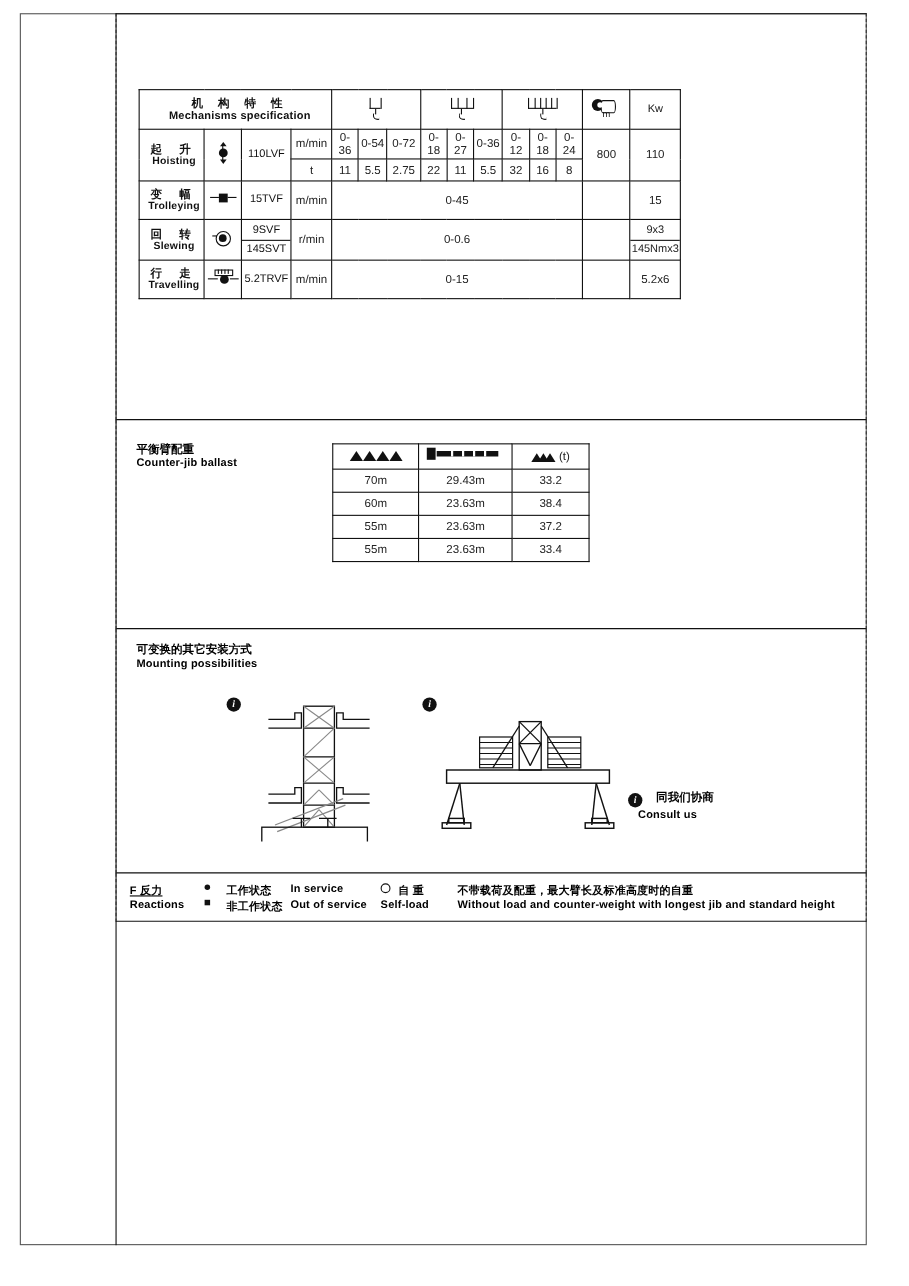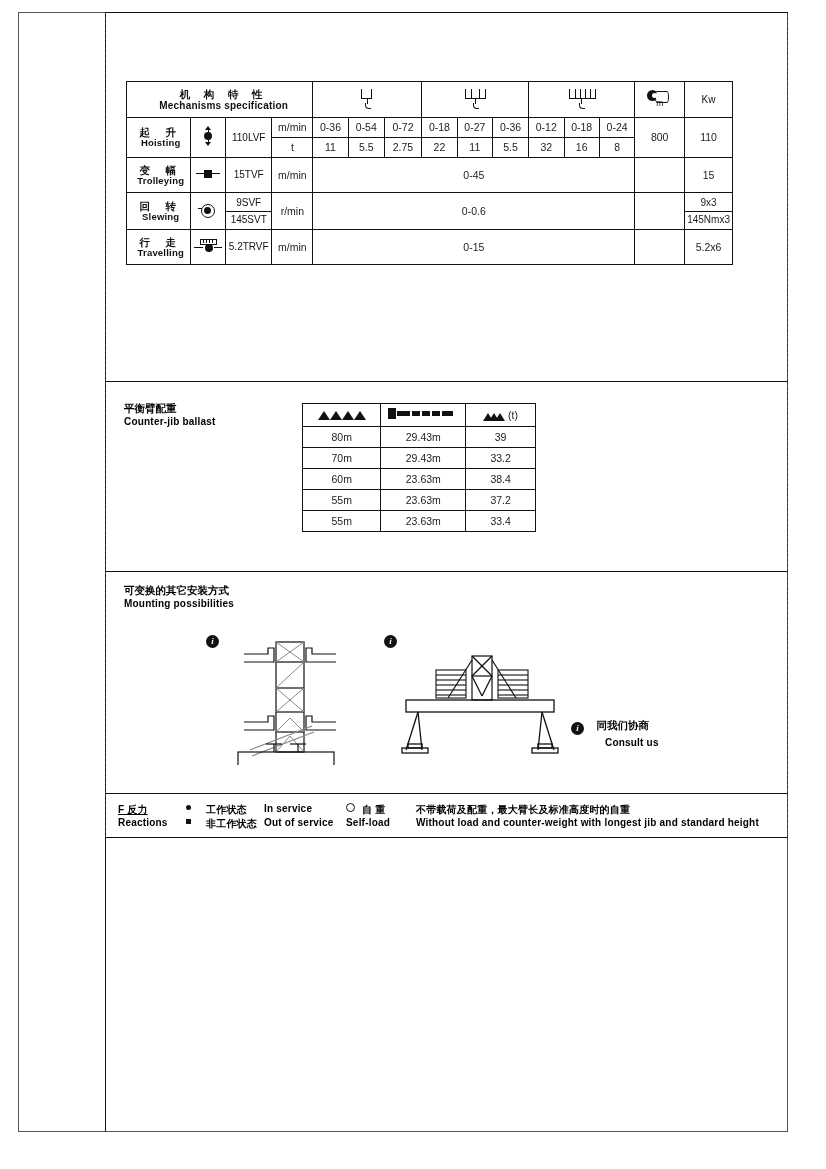--- a/index.html
+++ b/index.html
@@ -85,21 +85,21 @@
     font-size: 10.5px;
     color: #222;
   }
 
   
   #mech-wrap {
     position: absolute;
     left: 20px;
     top: 68px;
   }
-  #mech-table { width: 607px; }
+  #mech-table { width: 493px; }
   #mech-table td { height: 17px; }
   .mech-title-cell {
     text-align: left;
     padding-left: 10px !important;
   }
   .mech-title-cell .cn { letter-spacing: 5px; }
   .mech-name {
     text-align: left;
     padding-left: 6px !important;
     width: 58px;
@@ -428,25 +428,20 @@
           <td class="b-c3 hd num">
             <span class="ic-ball">
               <span class="m" style="left:0px;"></span>
               <span class="m" style="left:6px;"></span>
               <span class="m" style="left:12px;"></span>
             </span>
             <span>(t)</span>
           </td>
         </tr>
         <tr>
-          <td class="num">80m</td>
-          <td class="num">29.43m</td>
-          <td class="num">39</td>
-        </tr>
-        <tr>
           <td class="num">70m</td>
           <td class="num">29.43m</td>
           <td class="num">33.2</td>
         </tr>
         <tr>
           <td class="num">60m</td>
           <td class="num">23.63m</td>
           <td class="num">38.4</td>
         </tr>
         <tr>
@@ -552,21 +547,21 @@
           <line x1="102" y1="38" x2="132" y2="38"></line>
         <line x1="102" y1="43" x2="132" y2="43"></line>
       </g>
     </svg>
 
     <div style="position:absolute;left:465px;top:143px;">
       <div>
         <span class="info-dot">i</span>
         <span class="cn" style="letter-spacing:0px;margin-left:8px;">同我们协商</span>
       </div>
-      <div class="en" style="margin-left:34px;margin-top:2px;">Consult us</div>
+      <div class="en" style="margin-left:9px;margin-top:2px;">Consult us</div>
     </div>
   </div>
 
   <div class="section solid-bottom" style="height:44px;">
     <div id="legend">
       <div class="lg" style="left:12px;top:9px;text-decoration:underline;">
         <span class="en">F 反力</span>
       </div>
       <div class="lg en" style="left:12px;top:23px;">Reactions</div>
 

